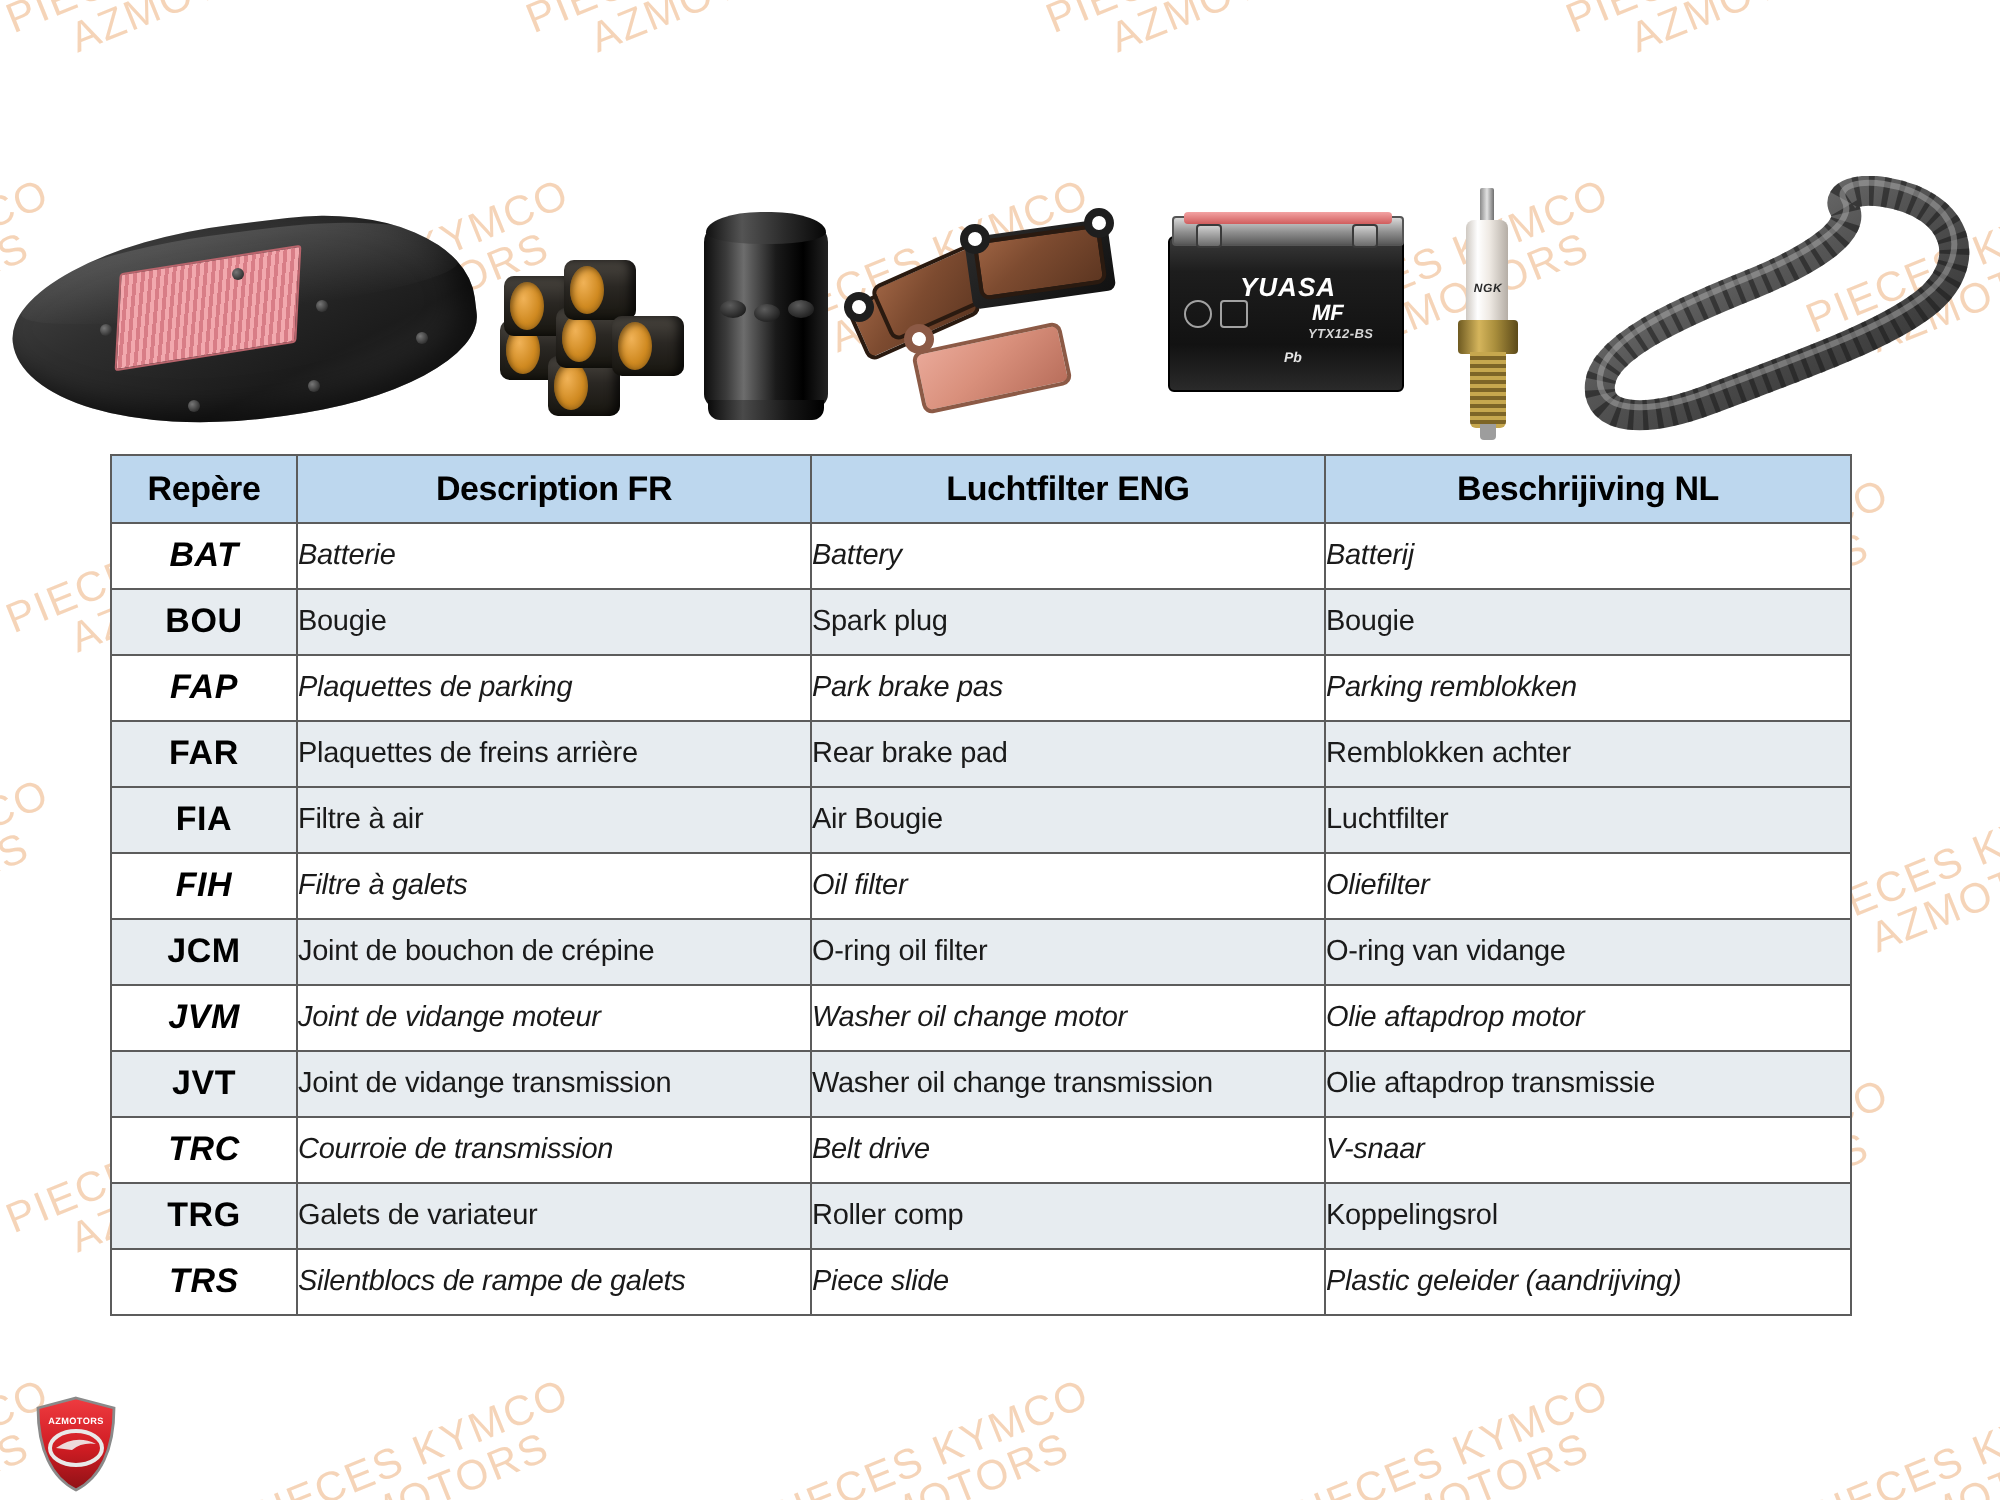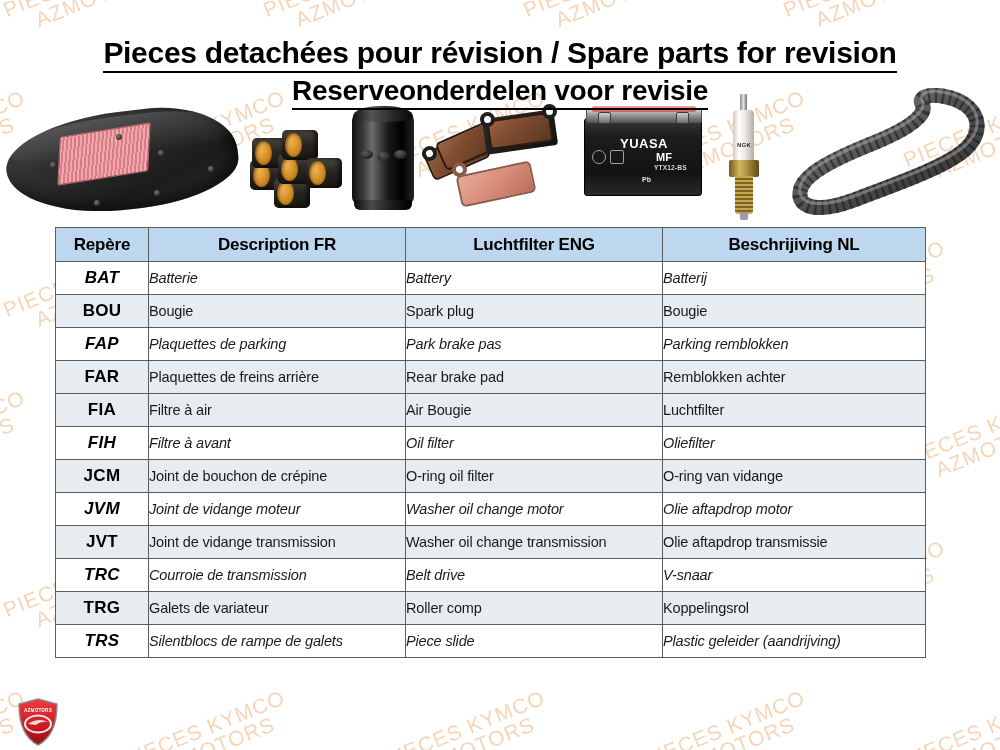--- a/index.html
+++ b/index.html
@@ -56,20 +56,21 @@
   }
   #title-fr { font-size: 30px; line-height: 34px; }
   #title-nl { font-size: 28px; line-height: 32px; margin-top: 2px; }
 
   
   #photos {
     position: absolute;
     top: 88px; left: 0;
     width: 816px; height: 135px;
     z-index: 3;
+    font-style: italic;
   }
   .photo { position: absolute; }
 
   
   #ph-airfilter { left: 6px; top: 16px; width: 232px; height: 112px; }
   .af-body {
     position:absolute; left:0; top:8px; width:232px; height:98px;
     background: linear-gradient(160deg,#4a4a4a 0%,#2e2e2e 35%,#1c1c1c 70%,#343434 100%);
     border-radius: 50% 38% 44% 52% / 46% 52% 40% 54%;
     transform: rotate(-7deg);
@@ -405,25 +406,20 @@
       <div class="wm" style="left: 640px; top: 750px; transform: rotate(-22deg); color: rgb(240, 187, 142);">
         <span class="l1">PIECES KYMCO</span>
         <span class="l2">AZMOTORS</span>
       </div>
       <div class="wm" style="left: 900px; top: 750px; transform: rotate(-22deg); color: rgb(240, 187, 142);">
         <span class="l1">PIECES KYMCO</span>
         <span class="l2">AZMOTORS</span>
       </div>
     </div>
 
-  <div id="titles">
-    <div class="title-line" id="title-fr">Pieces detachées pour révision / Spare parts for revision</div>
-    <br>
-    <div class="title-line" id="title-nl">Reserveonderdelen voor revisie</div>
-  </div>
 
   <div id="photos">
 
     <div class="photo" id="ph-airfilter">
       <div class="af-body"></div>
       <div class="af-pleat"></div>
       <div class="af-screw" style="left:44px;top:58px;"></div>
       <div class="af-screw" style="left:110px;top:30px;"></div>
       <div class="af-screw" style="left:152px;top:46px;"></div>
       <div class="af-screw" style="left:148px;top:86px;"></div>
@@ -544,21 +540,21 @@
             <td class="desc">Remblokken achter</td>
           </tr>
           <tr class="shaded">
             <td class="code">FIA</td>
             <td class="desc">Filtre à air</td>
             <td class="desc">Air Bougie</td>
             <td class="desc">Luchtfilter</td>
           </tr>
           <tr class="plain">
             <td class="code">FIH</td>
-            <td class="desc">Filtre à avant</td>
+            <td class="desc">Filtre à galets</td>
             <td class="desc">Oil filter</td>
             <td class="desc">Oliefilter</td>
           </tr>
           <tr class="shaded">
             <td class="code">JCM</td>
             <td class="desc">Joint de bouchon de crépine</td>
             <td class="desc">O-ring oil filter</td>
             <td class="desc">O-ring van vidange</td>
           </tr>
           <tr class="plain">

